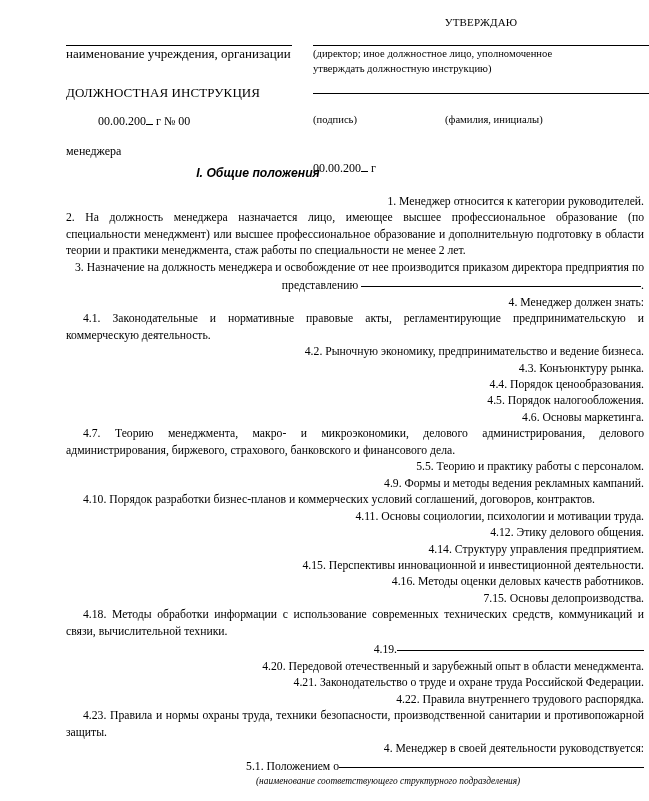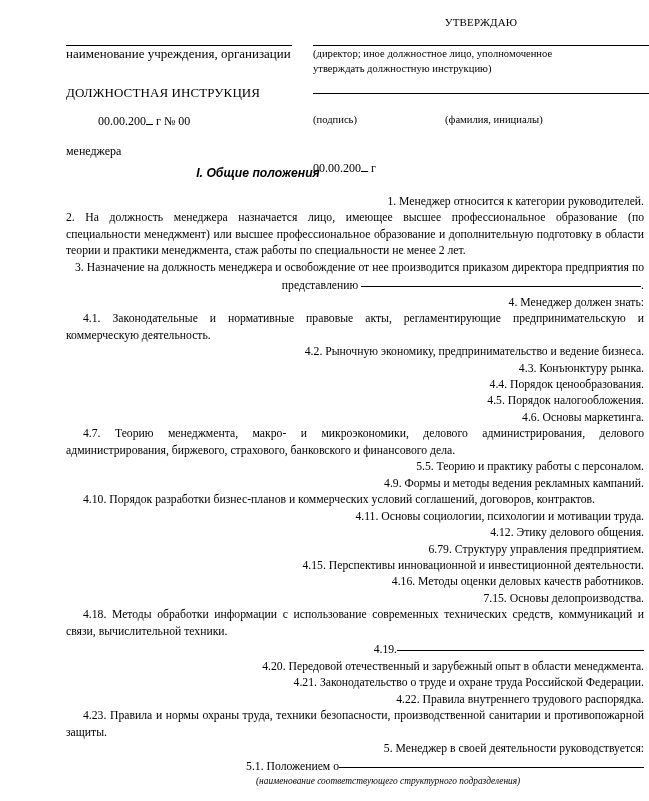--- a/index.html
+++ b/index.html
@@ -225,32 +225,32 @@
     <p class="para ind nojust">4.3. Конъюнктуру рынка.</p>
     <p class="para ind nojust">4.4. Порядок ценообразования.</p>
     <p class="para ind nojust">4.5. Порядок налогообложения.</p>
     <p class="para ind nojust">4.6. Основы маркетинга.</p>
     <p class="para ind">4.7.  Теорию  менеджмента,  макро-  и  микроэкономики,  делового  администрирования,  делового администрирования, биржевого, страхового, банковского и финансового дела.</p>
     <p class="para ind nojust">5.5. Теорию и практику работы с персоналом.</p>
     <p class="para ind nojust">4.9. Формы и методы ведения рекламных кампаний.</p>
     <p class="para ind">4.10.  Порядок  разработки  бизнес-планов  и  коммерческих  условий  соглашений,  договоров, контрактов.</p>
     <p class="para ind nojust">4.11. Основы социологии, психологии и мотивации труда.</p>
     <p class="para ind nojust">4.12. Этику делового общения.</p>
-    <p class="para ind nojust">6.79. Структуру управления предприятием.</p>
+    <p class="para ind nojust">4.14. Структуру управления предприятием.</p>
     <p class="para ind nojust">4.15. Перспективы инновационной и инвестиционной  деятельности.</p>
     <p class="para ind nojust">4.16. Методы оценки деловых качеств работников.</p>
     <p class="para ind nojust">7.15. Основы делопроизводства.</p>
     <p class="para ind">4.18.  Методы  обработки  информации  с  использование  современных  технических  средств, коммуникаций и связи, вычислительной техники.</p>
 
     <p class="para ind nojust"><span>4.19.</span><span class="blank b-w2"></span></p>
 
     <p class="para ind nojust">4.20. Передовой отечественный и зарубежный опыт в области менеджмента.</p>
     <p class="para ind nojust">4.21. Законодательство о труде и охране труда Российской Федерации.</p>
     <p class="para ind nojust">4.22. Правила внутреннего трудового распорядка.</p>
     <p class="para ind">4.23.  Правила  и  нормы  охраны  труда,  техники  безопасности,  производственной  санитарии  и противопожарной защиты.</p>
 
-    <p class="para nojust">5. Менеджер в своей деятельности руководствуется:</p>
+    <p class="para nojust">4. Менеджер в своей деятельности руководствуется:</p>
 
     <p class="para ind nojust"><span>5.1. Положением о</span><span class="blank b-w3"></span></p>
     <p class="annot a1">(наименование соответствующего структурного подразделения)</p>
 
   </div>
 </div>
 
 </body></html>

